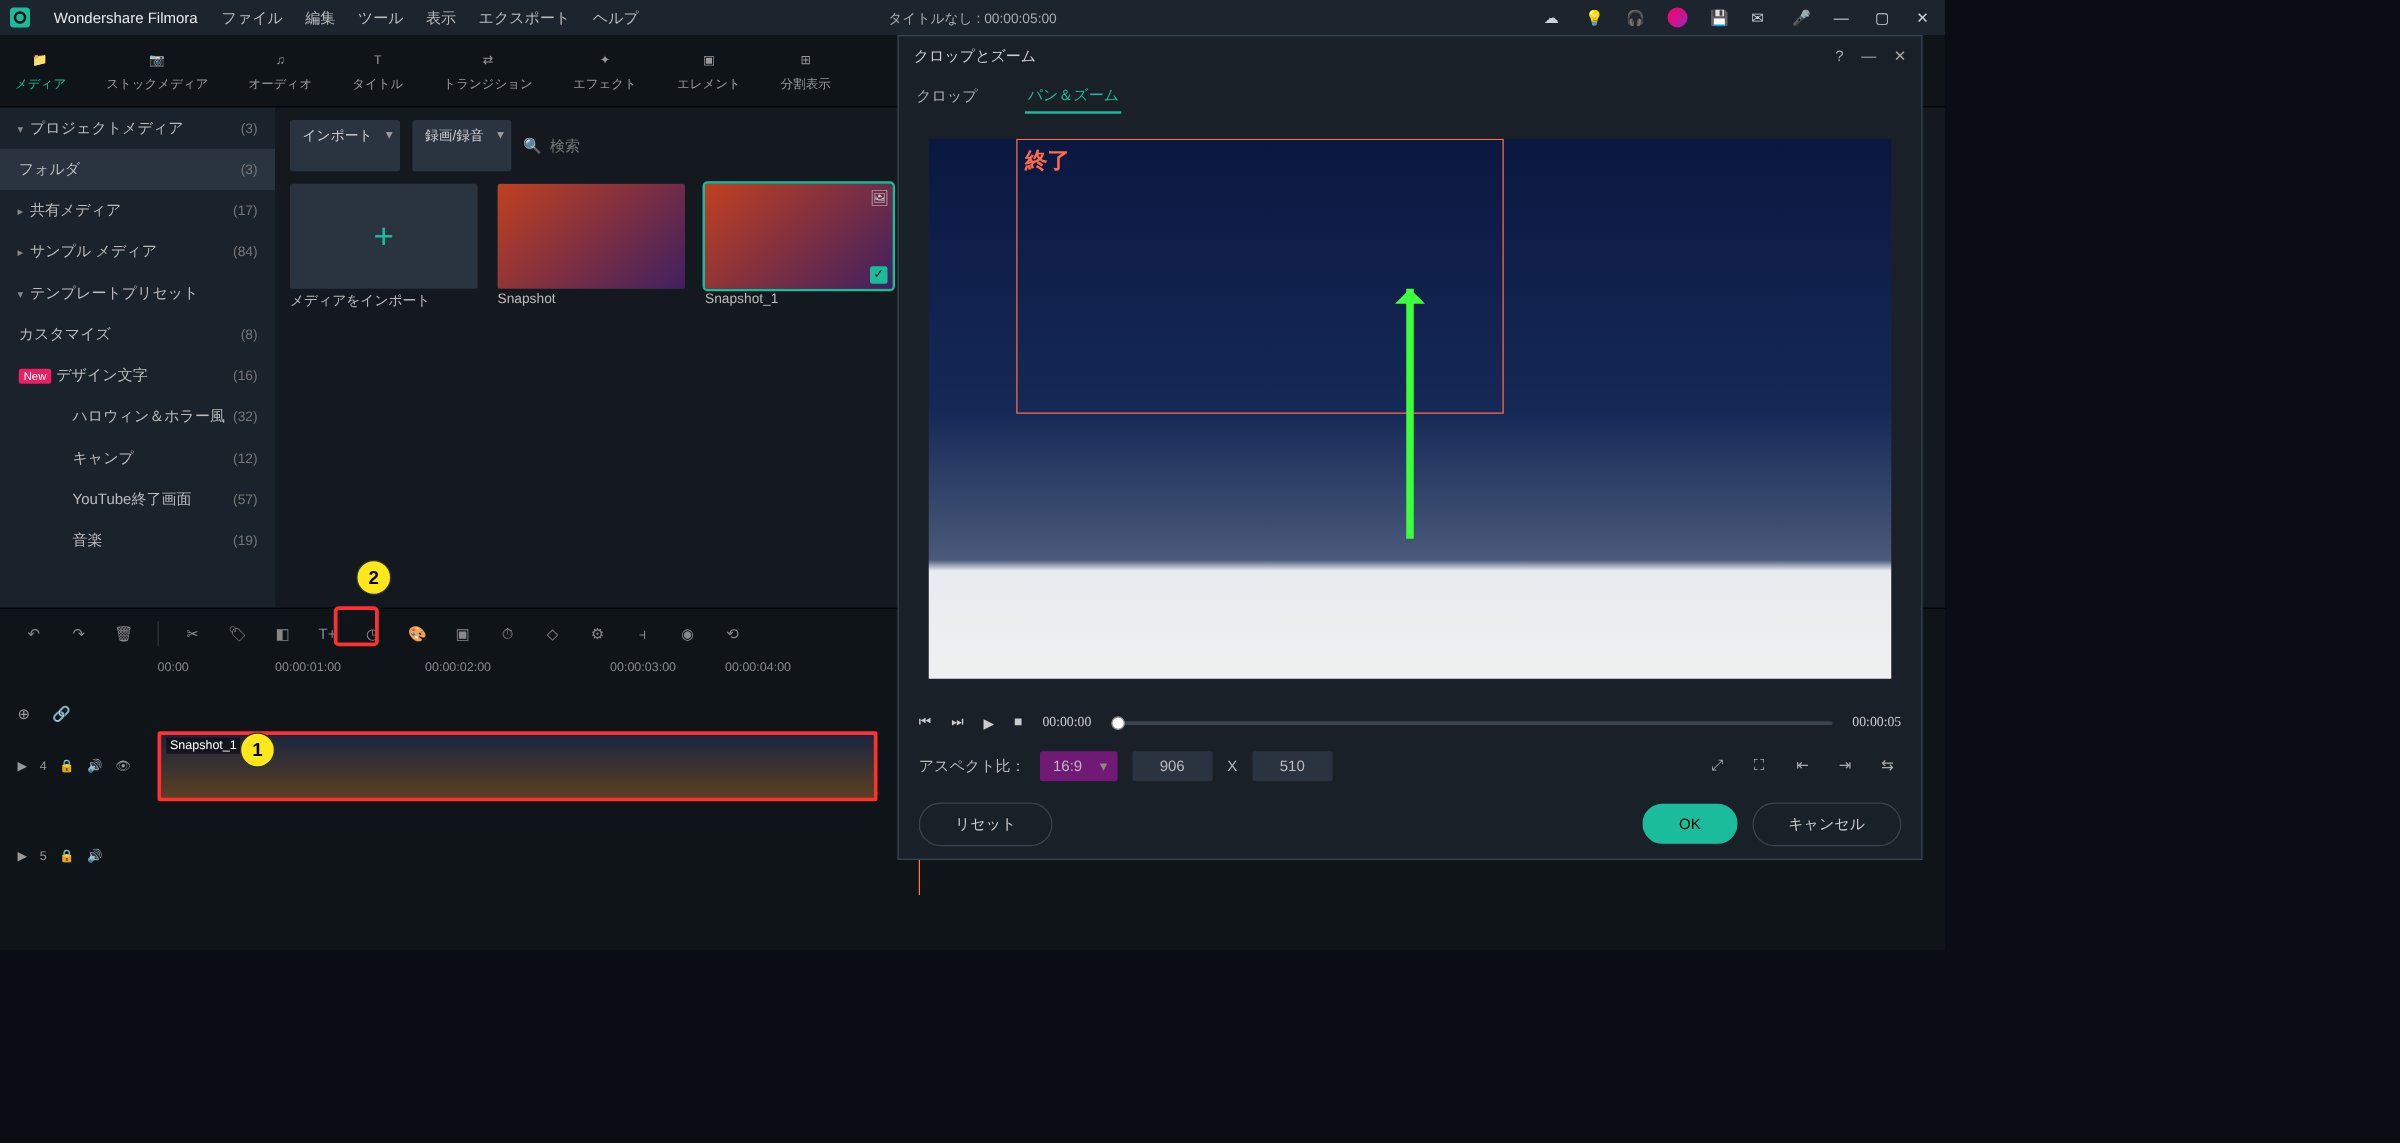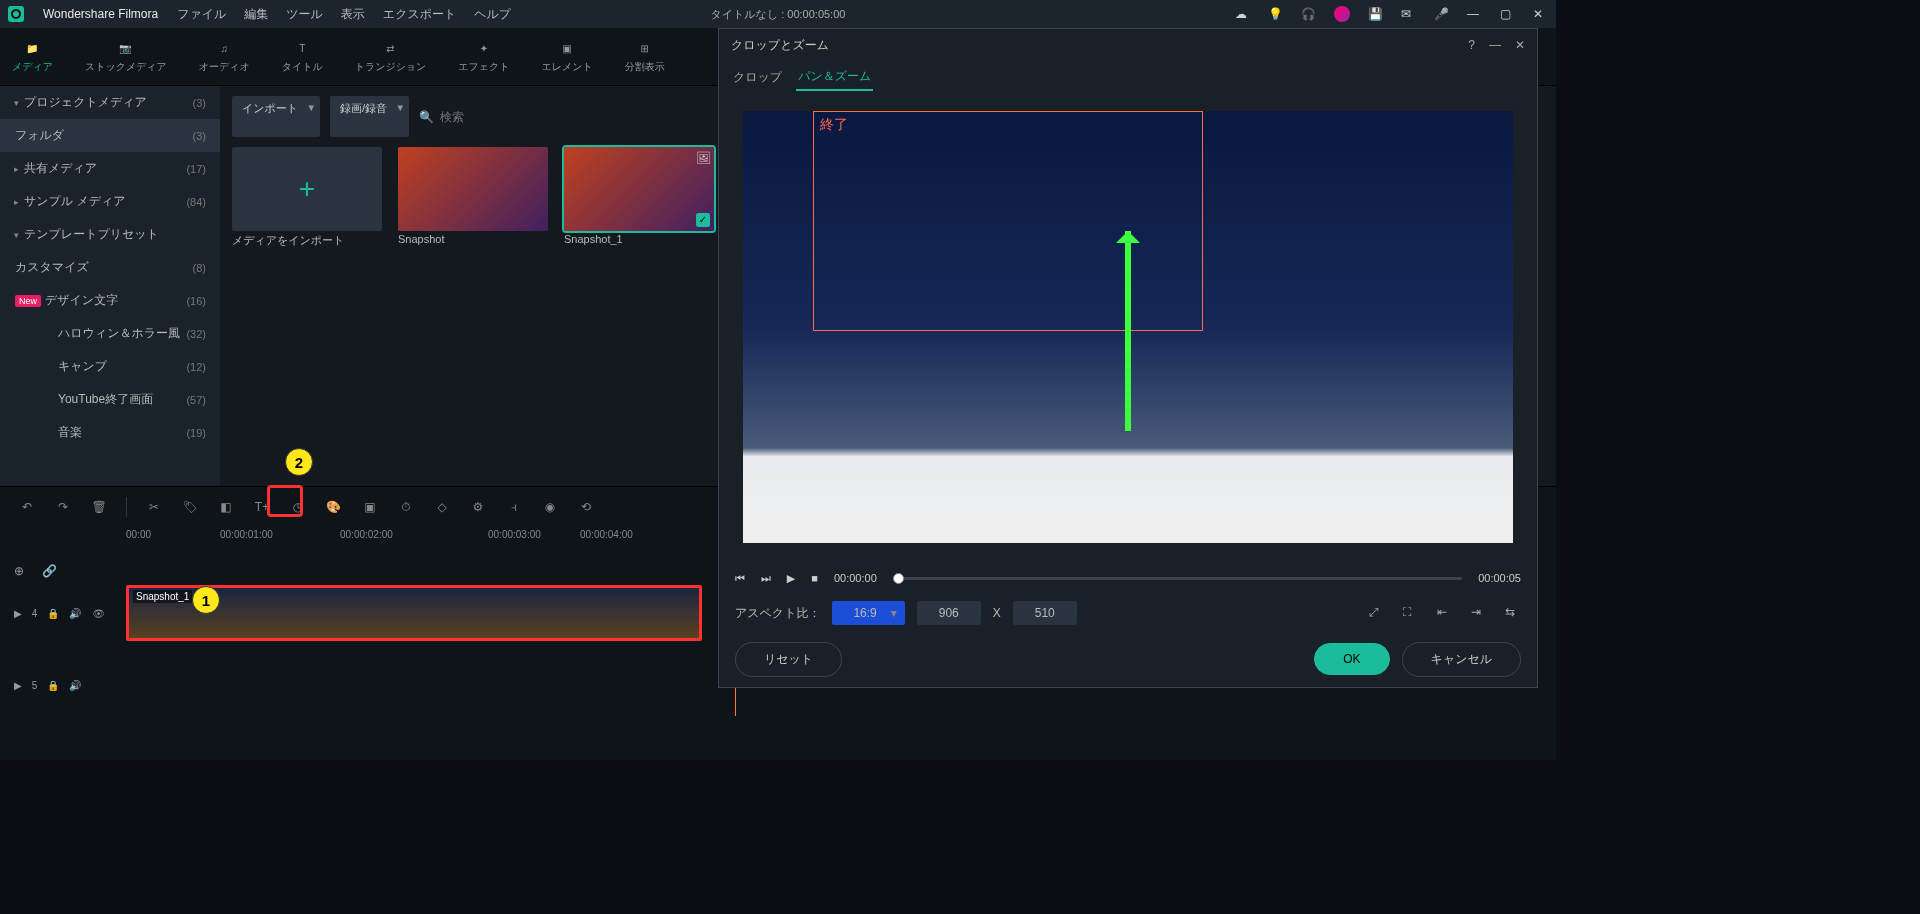--- a/index.html
+++ b/index.html
@@ -52,38 +52,38 @@
 .track-body{flex:1;position:relative;height:100%}
 .clip{position:absolute;left:0;top:0;height:56px;width:576px;border:3px solid #ff3030;background:linear-gradient(#1a2540,#5a4020);border-radius:2px}
 .clip-label{position:absolute;top:2px;left:4px;color:#fff;font-size:10px;background:rgba(0,0,0,.5);padding:1px 3px}
 .badge{position:absolute;width:28px;height:28px;background:#ffe81a;border-radius:50%;color:#000;font-weight:700;font-size:15px;display:flex;align-items:center;justify-content:center;border:1px solid #333;z-index:50}
 .redbox{position:absolute;border:3px solid #ff3030;border-radius:4px;pointer-events:none;z-index:40}
 .newbadge{background:#e91e63;color:#fff;font-size:9px;padding:1px 4px;border-radius:2px;margin-right:4px}
 
 .dialog{position:absolute;top:28px;right:18px;width:820px;height:660px;background:#1a2028;border:1px solid #3a4450;z-index:100;display:flex;flex-direction:column}
 .dlg-title{height:32px;display:flex;align-items:center;padding:0 12px;color:#ccc;font-size:12px}
 .dlg-title .dcontrols{margin-left:auto;display:flex;gap:14px;color:#aaa}
-.dlg-tabs{height:32px;display:flex;align-items:center;padding:0 12px;gap:12px;font-size:12px}
+.dlg-tabs{height:32px;display:flex;align-items:center;padding:0 12px;gap:36px;font-size:12px}
 .dlg-tabs .tab{color:#aaa;cursor:pointer;padding:4px 2px}
 .dlg-tabs .tab.active{color:#1abc9c;border-bottom:2px solid #1abc9c}
 .preview{flex:1;display:flex;align-items:center;justify-content:center;padding:6px 12px}
 .preview-img{width:770px;height:432px;background:linear-gradient(180deg,#0a1840 0%,#152856 50%,#4a5a7a 78%,#e8ebef 80%,#f0f0f0 100%);position:relative;overflow:hidden}
 .endbox{position:absolute;border:1.5px solid #ff6a4a;left:70px;top:0;width:390px;height:220px}
-.endbox .lbl{position:absolute;top:4px;left:6px;color:#ff6a4a;font-size:14px;font-weight:400}
+.endbox .lbl{position:absolute;top:4px;left:6px;color:#ff6a4a;font-size:18px;font-weight:700}
 .startbox{position:absolute;border:1.5px solid #1ad6c0;left:100px;top:232px;width:360px;height:200px}
 .startbox .lbl{position:absolute;top:4px;left:6px;color:#1ad6c0;font-size:14px;font-weight:500}
 .startbox:before,.startbox:after{content:"";position:absolute;background:repeating-linear-gradient(90deg,#1ad6c0 0 4px,transparent 4px 8px)}
 .arrow{position:absolute;left:50%;top:120px;width:6px;height:200px;background:#3eff3e;transform:translateX(-50%)}
 .arrow:before{content:"";position:absolute;top:-12px;left:-9px;border:12px solid transparent;border-bottom-color:#3eff3e}
 .player-ctrl{height:34px;display:flex;align-items:center;padding:0 16px;gap:16px;color:#ccc;font-size:11px}
-.player-ctrl .time{font-family:Liberation Sans, sans-serif}
+.player-ctrl .time{font-family:Liberation Serif, serif}
 .slider{flex:1;height:3px;background:#3a4450;position:relative;border-radius:2px}
 .slider .knob{position:absolute;left:0;top:-4px;width:11px;height:11px;background:#fff;border-radius:50%;border:1px solid #888}
 .asp-row{height:36px;display:flex;align-items:center;padding:0 16px;gap:12px;color:#bbb;font-size:12px}
-.asp-row .sel{background:#1d4ed8;padding:5px 28px 5px 21px;position:relative;border-radius:2px}
+.asp-row .sel{background:#701a75;padding:5px 28px 5px 10px;position:relative;border-radius:2px}
 .asp-row .sel:after{content:"▾";position:absolute;right:8px;color:#888}
 .asp-row .num{background:#2a3440;padding:5px 10px;width:64px;text-align:center;border-radius:2px}
 .asp-icons{margin-left:auto;display:flex;gap:18px;color:#aaa}
 .asp-icons .ai{width:16px;height:16px;cursor:pointer}
 .dlg-btns{height:56px;display:flex;align-items:center;padding:0 16px;gap:12px}
 .btn{padding:8px 28px;border-radius:18px;font-size:12px;cursor:pointer;border:1px solid #3a4450;background:transparent;color:#ccc}
 .btn.primary{background:#1abc9c;color:#000;border-color:#1abc9c}
 .playhead{position:absolute;left:735px;top:536px;width:1px;height:180px;background:#ff7a30;z-index:5}
 </style>
 </head>

